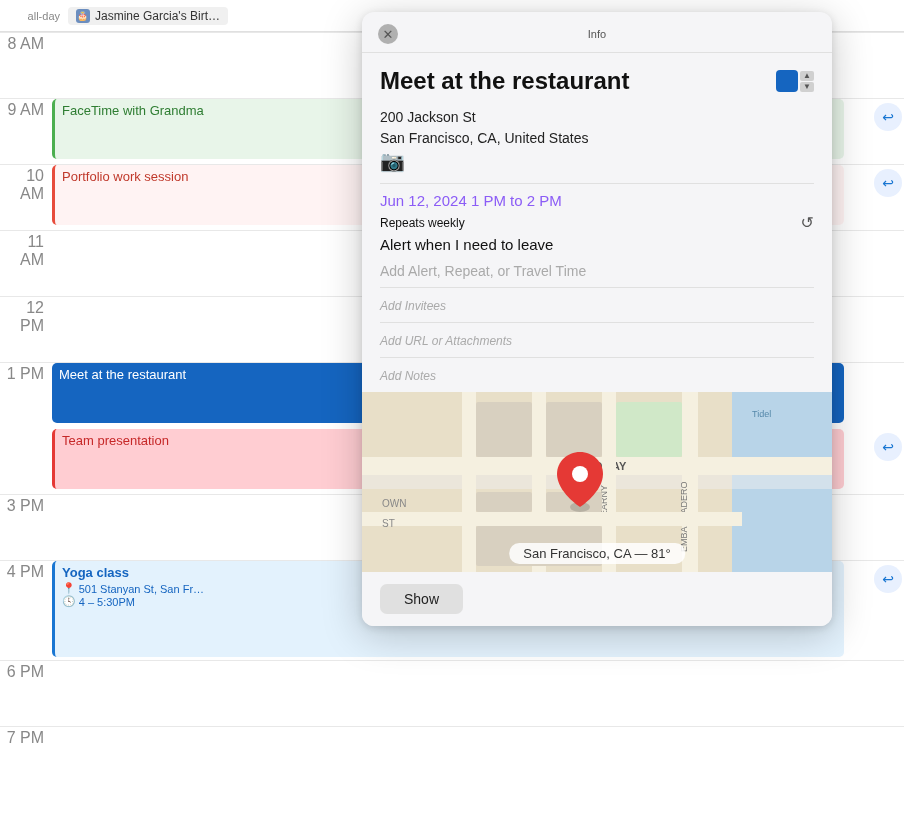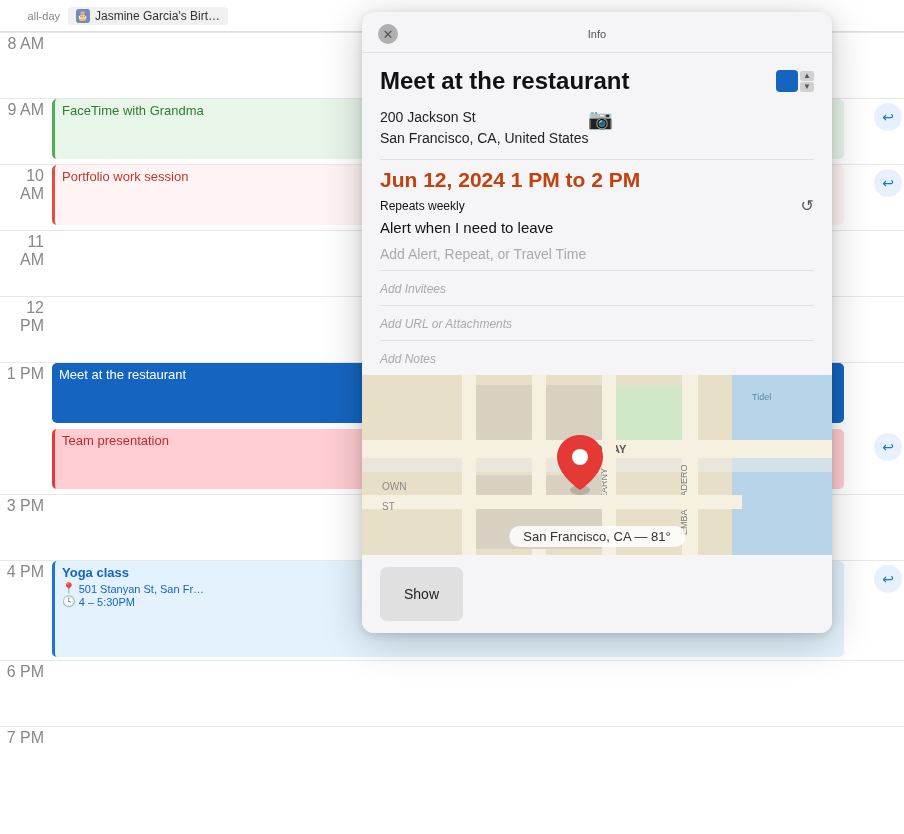--- a/index.html
+++ b/index.html
@@ -218,44 +218,45 @@
       border-radius: 2px;
       display: flex; align-items: center; justify-content: center;
       font-size: 8px;
       color: #555;
       cursor: pointer;
     }
 
     .popup-location-row {
       display: flex;
       align-items: flex-start;
-      justify-content: flex-start;
+      justify-content: center;
       margin-bottom: 10px;
+      flex-direction: column;
     }
     .popup-location {
       font-size: 14px;
       color: #222;
       line-height: 1.5;
     }
     .video-icon {
       font-size: 20px;
       color: #333;
     }
 
     .popup-divider {
       height: 1px;
       background: #e0e0e0;
       margin: 8px 0;
     }
 
     .popup-date-row {
-      font-size: 21px;
-      color: #c2410c;
+      font-size: 15px;
+      color: #8b5cf6;
       margin-bottom: 4px;
-      font-weight: 700;
+      font-weight: 400;
     }
     .popup-repeat-row {
       display: flex;
       align-items: center;
       justify-content: space-between;
       margin-bottom: 4px;
     }
     .popup-repeat-text {
       font-size: 12px;
       color: #111;
@@ -321,21 +322,21 @@
     }
 
     .popup-show-btn-row {
       padding: 12px 18px;
       background: #f5f5f7;
     }
     .show-btn {
       background: #e0e0e0;
       border: none;
       border-radius: 7px;
-      padding: 19px 24px;
+      padding: 7px 24px;
       font-size: 14px;
       color: #222;
       cursor: pointer;
       font-weight: 500;
     }
 
     
     .float-btn {
       position: absolute;
       right: 2px;

